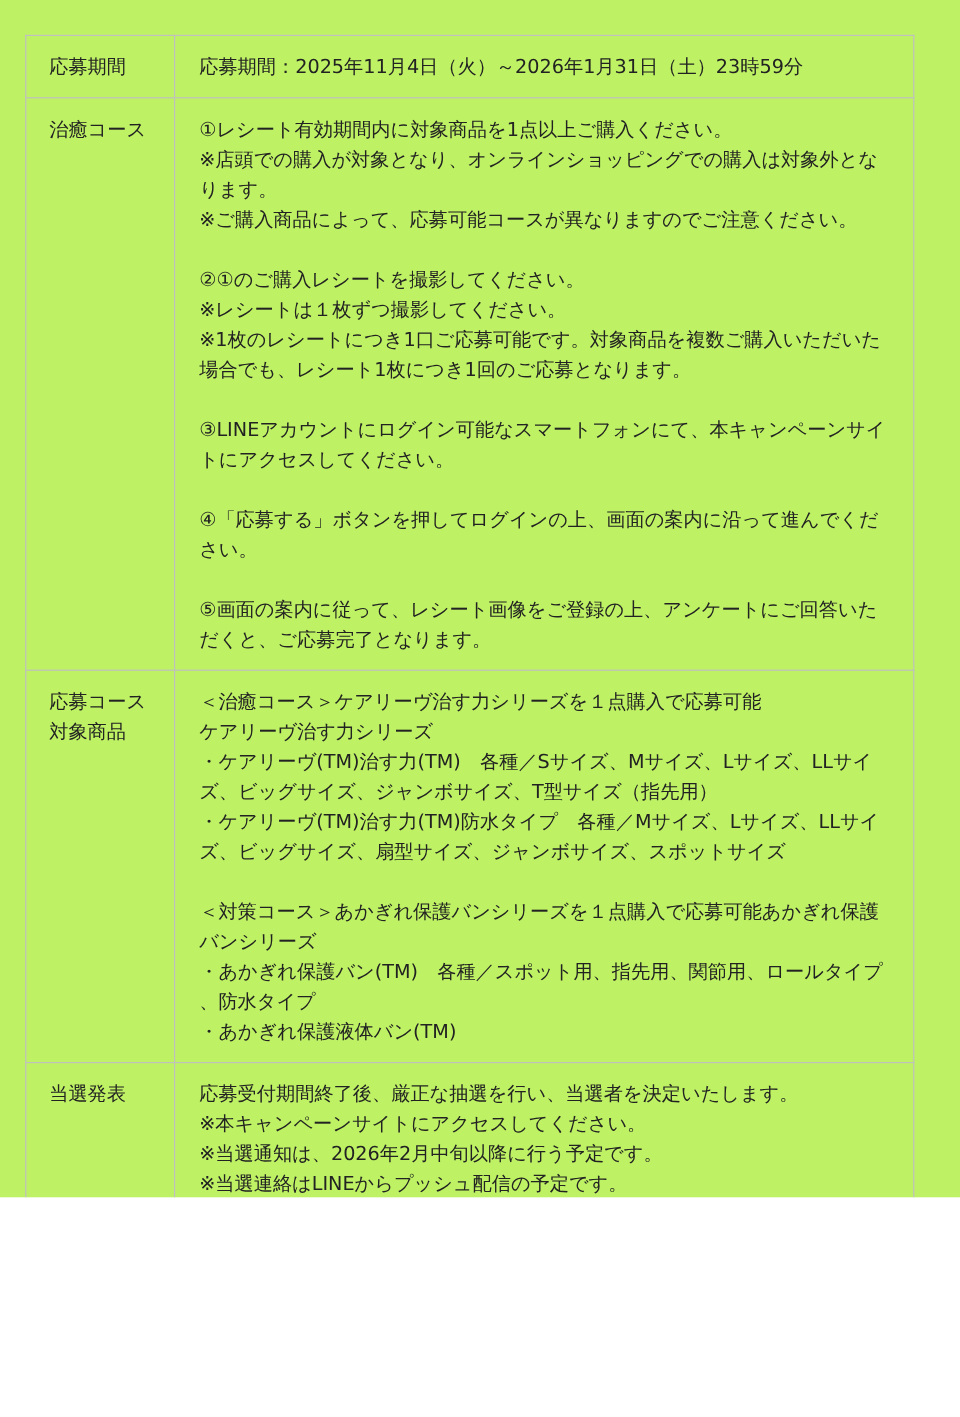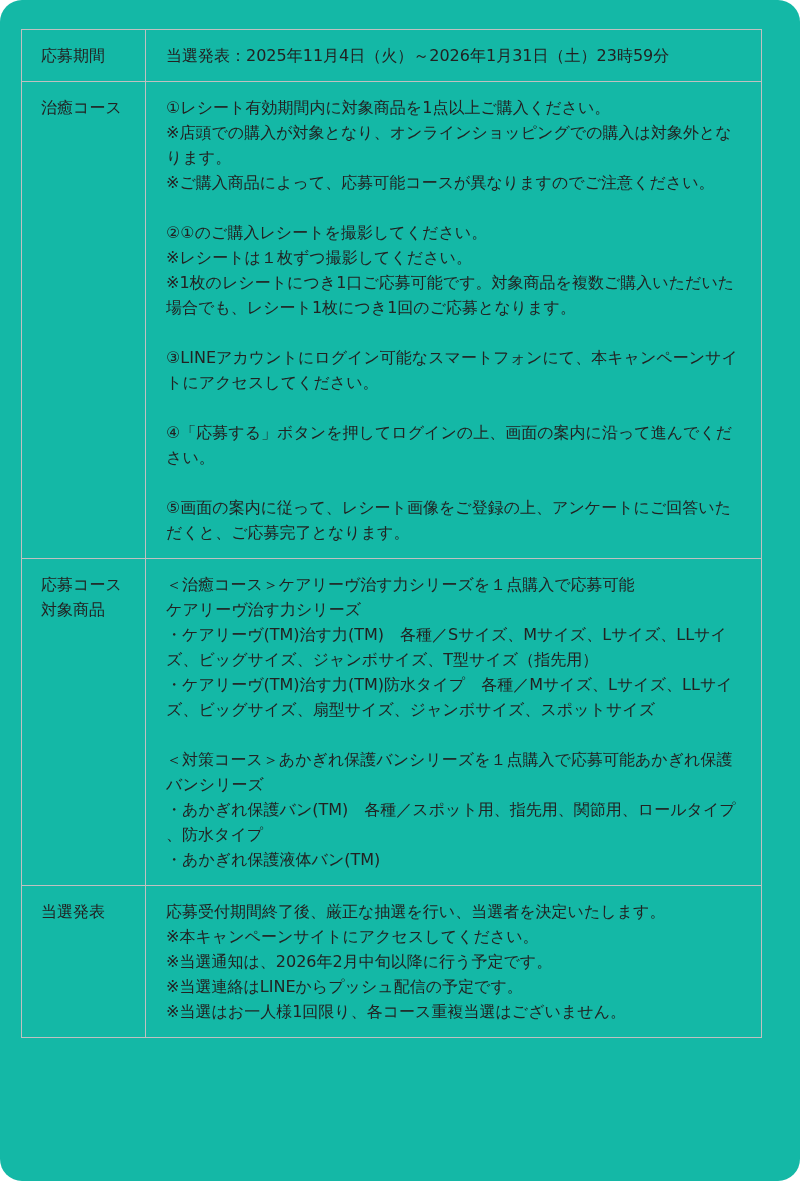--- a/index.html
+++ b/index.html
@@ -5,24 +5,23 @@
   * { box-sizing: border-box; }
   html, body {
     margin: 0;
     padding: 0;
     background: #ffffff;
     font-family: "DejaVu Sans", "Liberation Sans", sans-serif;
   }
   .page {
     position: relative;
     width: 800px;
-    height: 1181px;
-    background: #14b8a6;
+    height: 998px;
+    background: #bef264;
     overflow: hidden;
-    border-radius: 22px;
   }
   table.info-table {
     position: absolute;
     left: 21px;
     top: 29px;
     width: 741px;
     border-collapse: collapse;
     table-layout: fixed;
   }
   table.info-table th,
@@ -47,21 +46,21 @@
   }
 </style>
 </head>
 <body>
 
 <div class="page">
   <table class="info-table">
     <tbody>
       <tr>
         <th class="row-label">応募期間</th>
-        <td class="row-content">当選発表：2025年11月4日（火）～2026年1月31日（土）23時59分</td>
+        <td class="row-content">応募期間：2025年11月4日（火）～2026年1月31日（土）23時59分</td>
       </tr>
       <tr>
         <th class="row-label">治癒コース</th>
         <td class="row-content">①レシート有効期間内に対象商品を1点以上ご購入ください。
 ※店頭での購入が対象となり、オンラインショッピングでの購入は対象外となります。
 ※ご購入商品によって、応募可能コースが異なりますのでご注意ください。
 
 ②①のご購入レシートを撮影してください。
 ※レシートは１枚ずつ撮影してください。
 ※1枚のレシートにつき1口ご応募可能です。対象商品を複数ご購入いただいた場合でも、レシート1枚につき1回のご応募となります。

